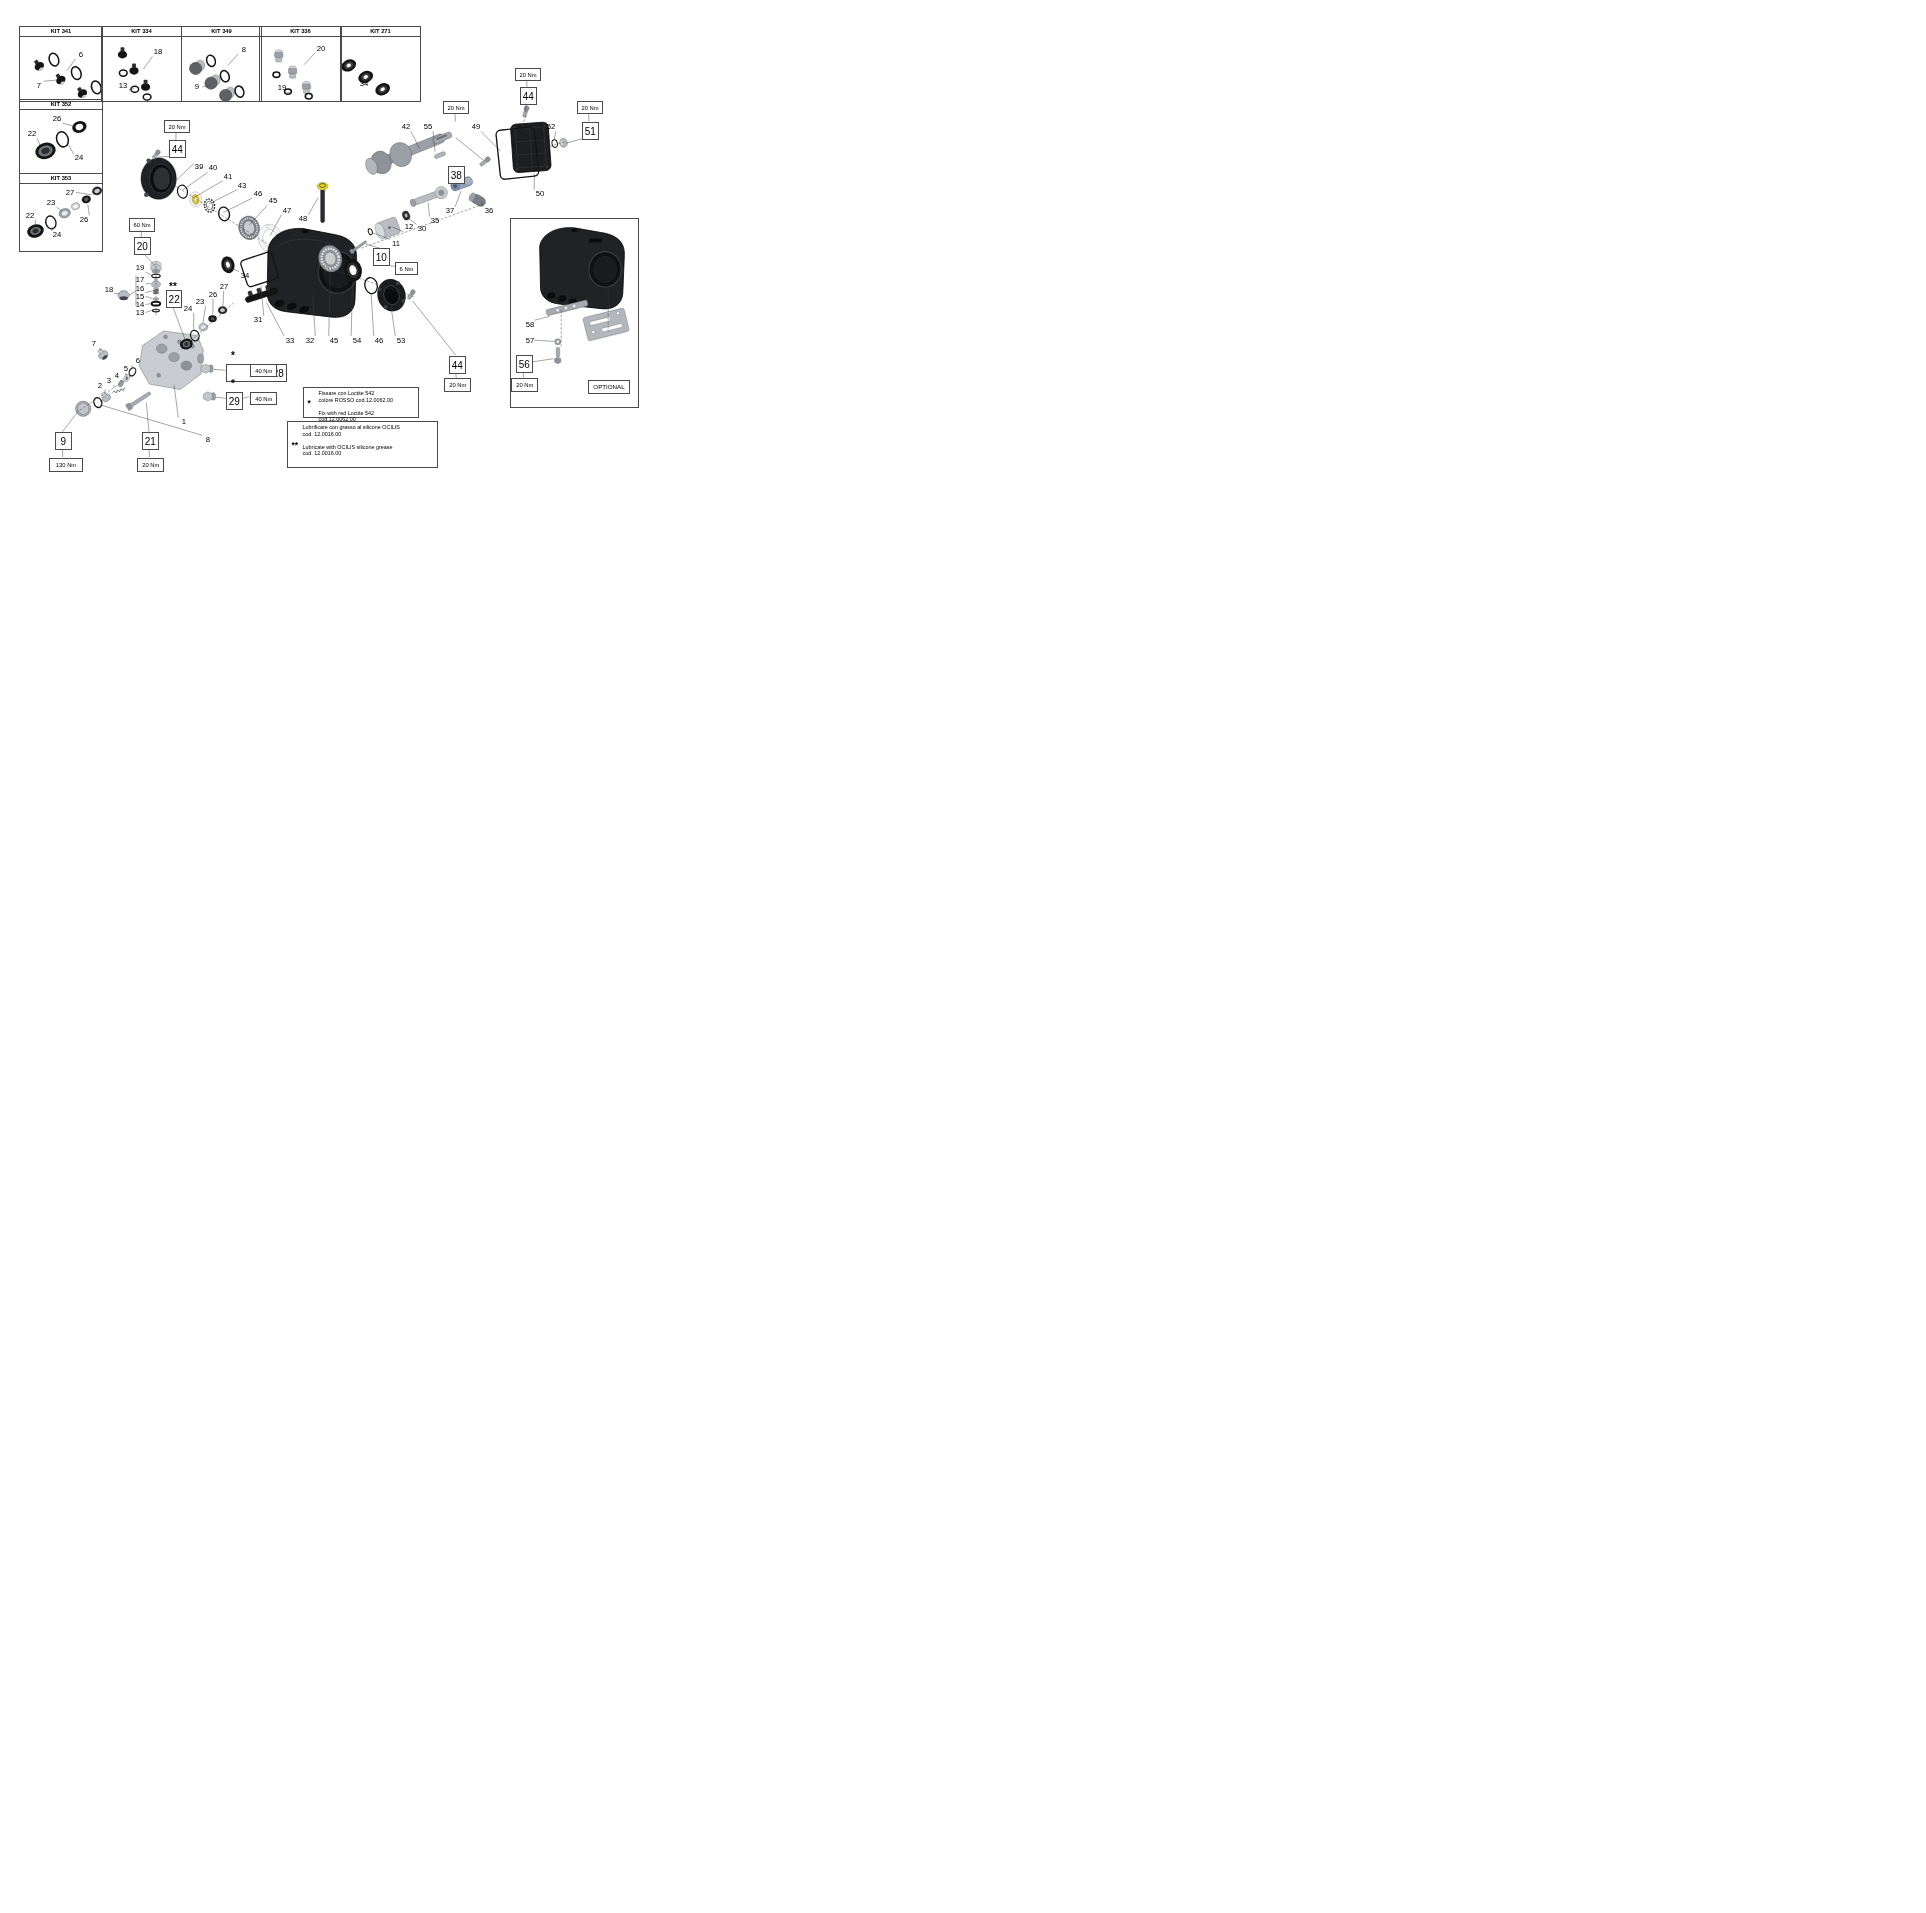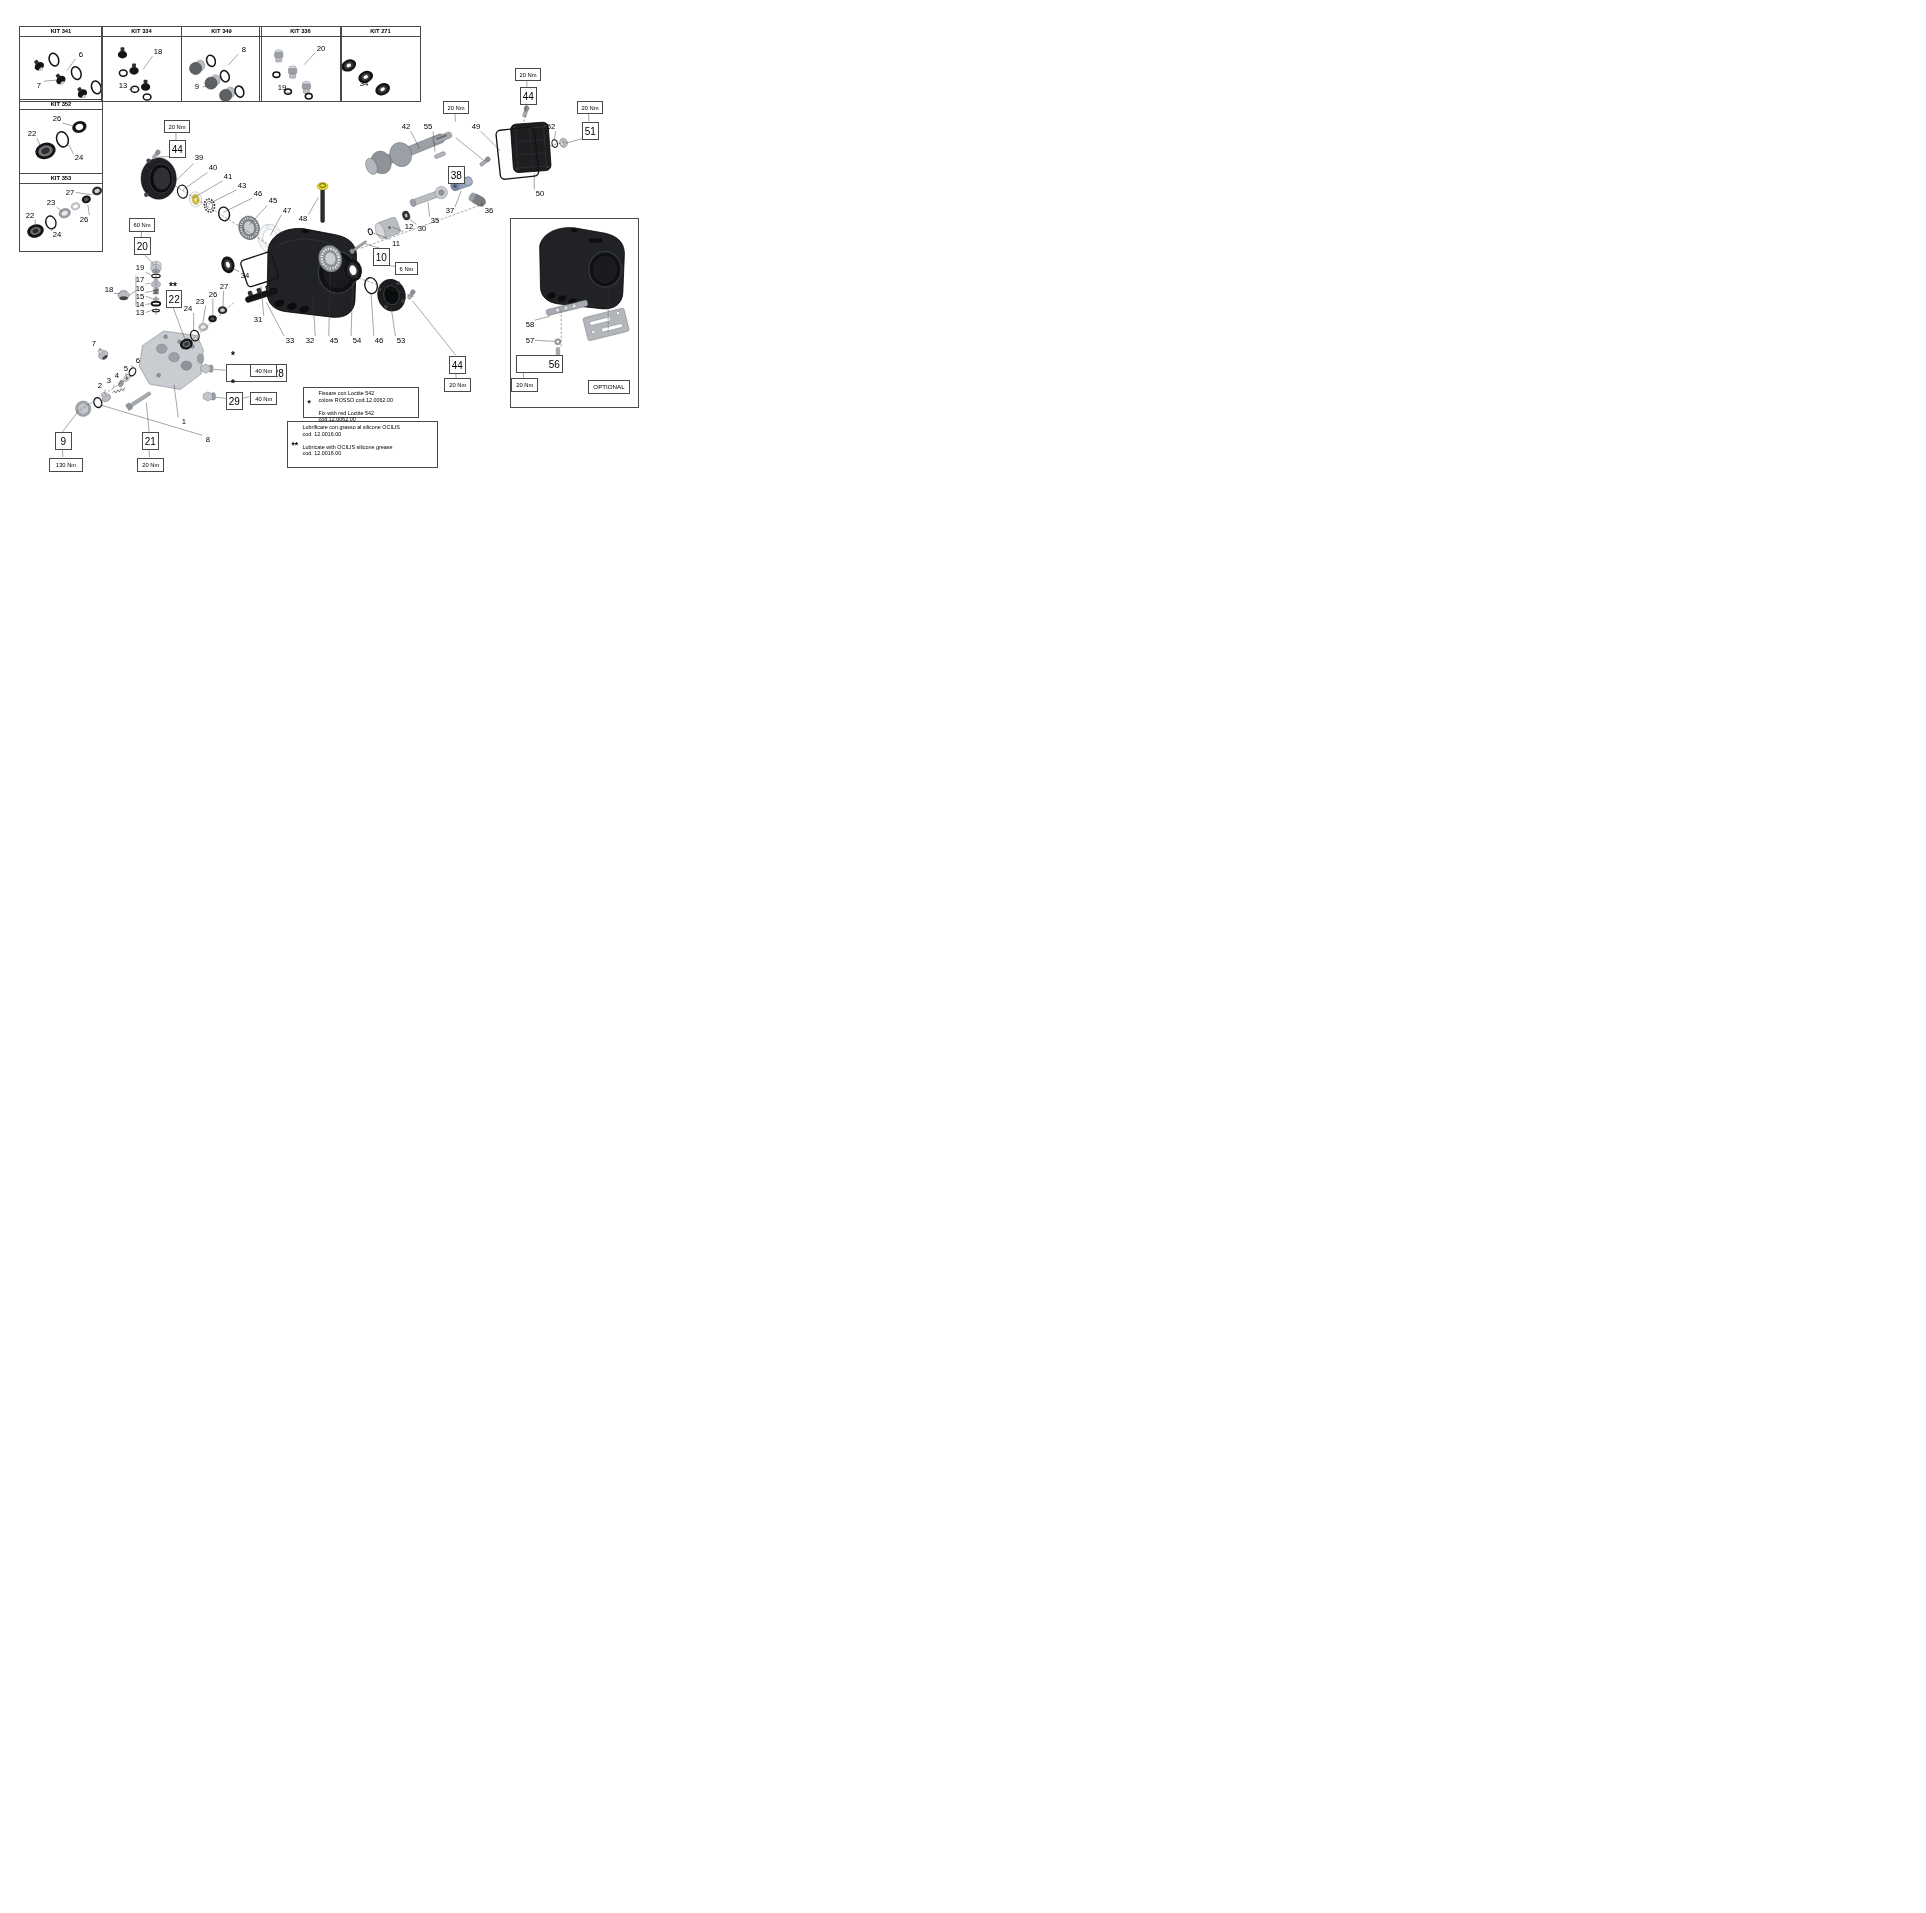--- a/index.html
+++ b/index.html
@@ -570,21 +570,21 @@
       <span class="callout" style="left: 32px; top: 134px;">22</span>
       <span class="callout" style="left: 79px; top: 158px;">24</span>
       <div class="kit" style="left: 19px; top: 173px; width: 82px; height: 77px;">
         <div class="kit-header">KIT 353</div>
       </div>
       <span class="callout" style="left: 70px; top: 193px;">27</span>
       <span class="callout" style="left: 51px; top: 203px;">23</span>
       <span class="callout" style="left: 84px; top: 220px;">26</span>
       <span class="callout" style="left: 30px; top: 216px;">22</span>
       <span class="callout" style="left: 57px; top: 235px;">24</span>
-      <span class="callout" style="left: 199px; top: 158px;">39</span>
+      <span class="callout" style="left: 199px; top: 168px; font-family: Liberation Mono, monospace;">39</span>
       <span class="callout" style="left: 213px; top: 168px;">40</span>
       <span class="callout" style="left: 228px; top: 177px;">41</span>
       <span class="callout" style="left: 242px; top: 186px;">43</span>
       <span class="callout" style="left: 258px; top: 194px;">46</span>
       <span class="callout" style="left: 273px; top: 201px;">45</span>
       <span class="callout" style="left: 287px; top: 211px;">47</span>
       <span class="callout" style="left: 303px; top: 219px;">48</span>
       <span class="callout" style="left: 406px; top: 127px;">42</span>
       <span class="callout" style="left: 428px; top: 127px;">55</span>
       <span class="callout" style="left: 476px; top: 127px; text-align: right;">49</span>
@@ -641,21 +641,21 @@
       <div class="box number" style="left: 226px; top: 364px; width: 14.6px; height: 16px; padding-left: 44px;">28</div>
       <div class="box torque" style="left: 250px; top: 364px; width: 25.4px; height: 11.2px;">40 Nm</div>
       <div class="box number" style="left: 226px; top: 392px; width: 14.6px; height: 16px;">29</div>
       <div class="box torque" style="left: 250px; top: 392px; width: 25.4px; height: 11.2px;">40 Nm</div>
       <div class="box number" style="left: 55px; top: 432px; width: 14.6px; height: 16px;">9</div>
       <div class="box torque" style="left: 49px; top: 458px; width: 32px; height: 11.6px;">130 Nm</div>
       <div class="box number" style="left: 142px; top: 432px; width: 14.6px; height: 16px;">21</div>
       <div class="box torque" style="left: 137px; top: 458px; width: 25.4px; height: 11.6px;">20 Nm</div>
       <div class="box number" style="left: 449px; top: 356px; width: 14.6px; height: 16px;">44</div>
       <div class="box torque" style="left: 444px; top: 378px; width: 25.4px; height: 11.6px;">20 Nm</div>
-      <div class="box number" style="left: 516px; top: 355px; width: 14.6px; height: 16px; padding-left: 30px;">56</div>
+      <div class="box number" style="left: 516px; top: 355px; width: 14.6px; height: 16px;">56</div>
       <div class="box torque" style="left: 511px; top: 378px; width: 25.4px; height: 11.6px;">20 Nm</div>
       <div class="box panel-label" style="left: 588px; top: 380px; width: 40px; height: 11.6px;">OPTIONAL</div>
       <span class="mark" style="left: 173px; top: 287px;">**</span>
       <span class="mark" style="left: 233px; top: 356px;">*</span>
       <span class="mark" style="left: 233px; top: 384px;">*</span>
       <div class="note" style="left: 303px; top: 387px; width: 114px; height: 29px;">
         <span class="note-marker">*</span>
         <div class="note-text">
           <div>Fissare con Loctite 542</div>
           <div>colore ROSSO cod.12.0062.00</div>

